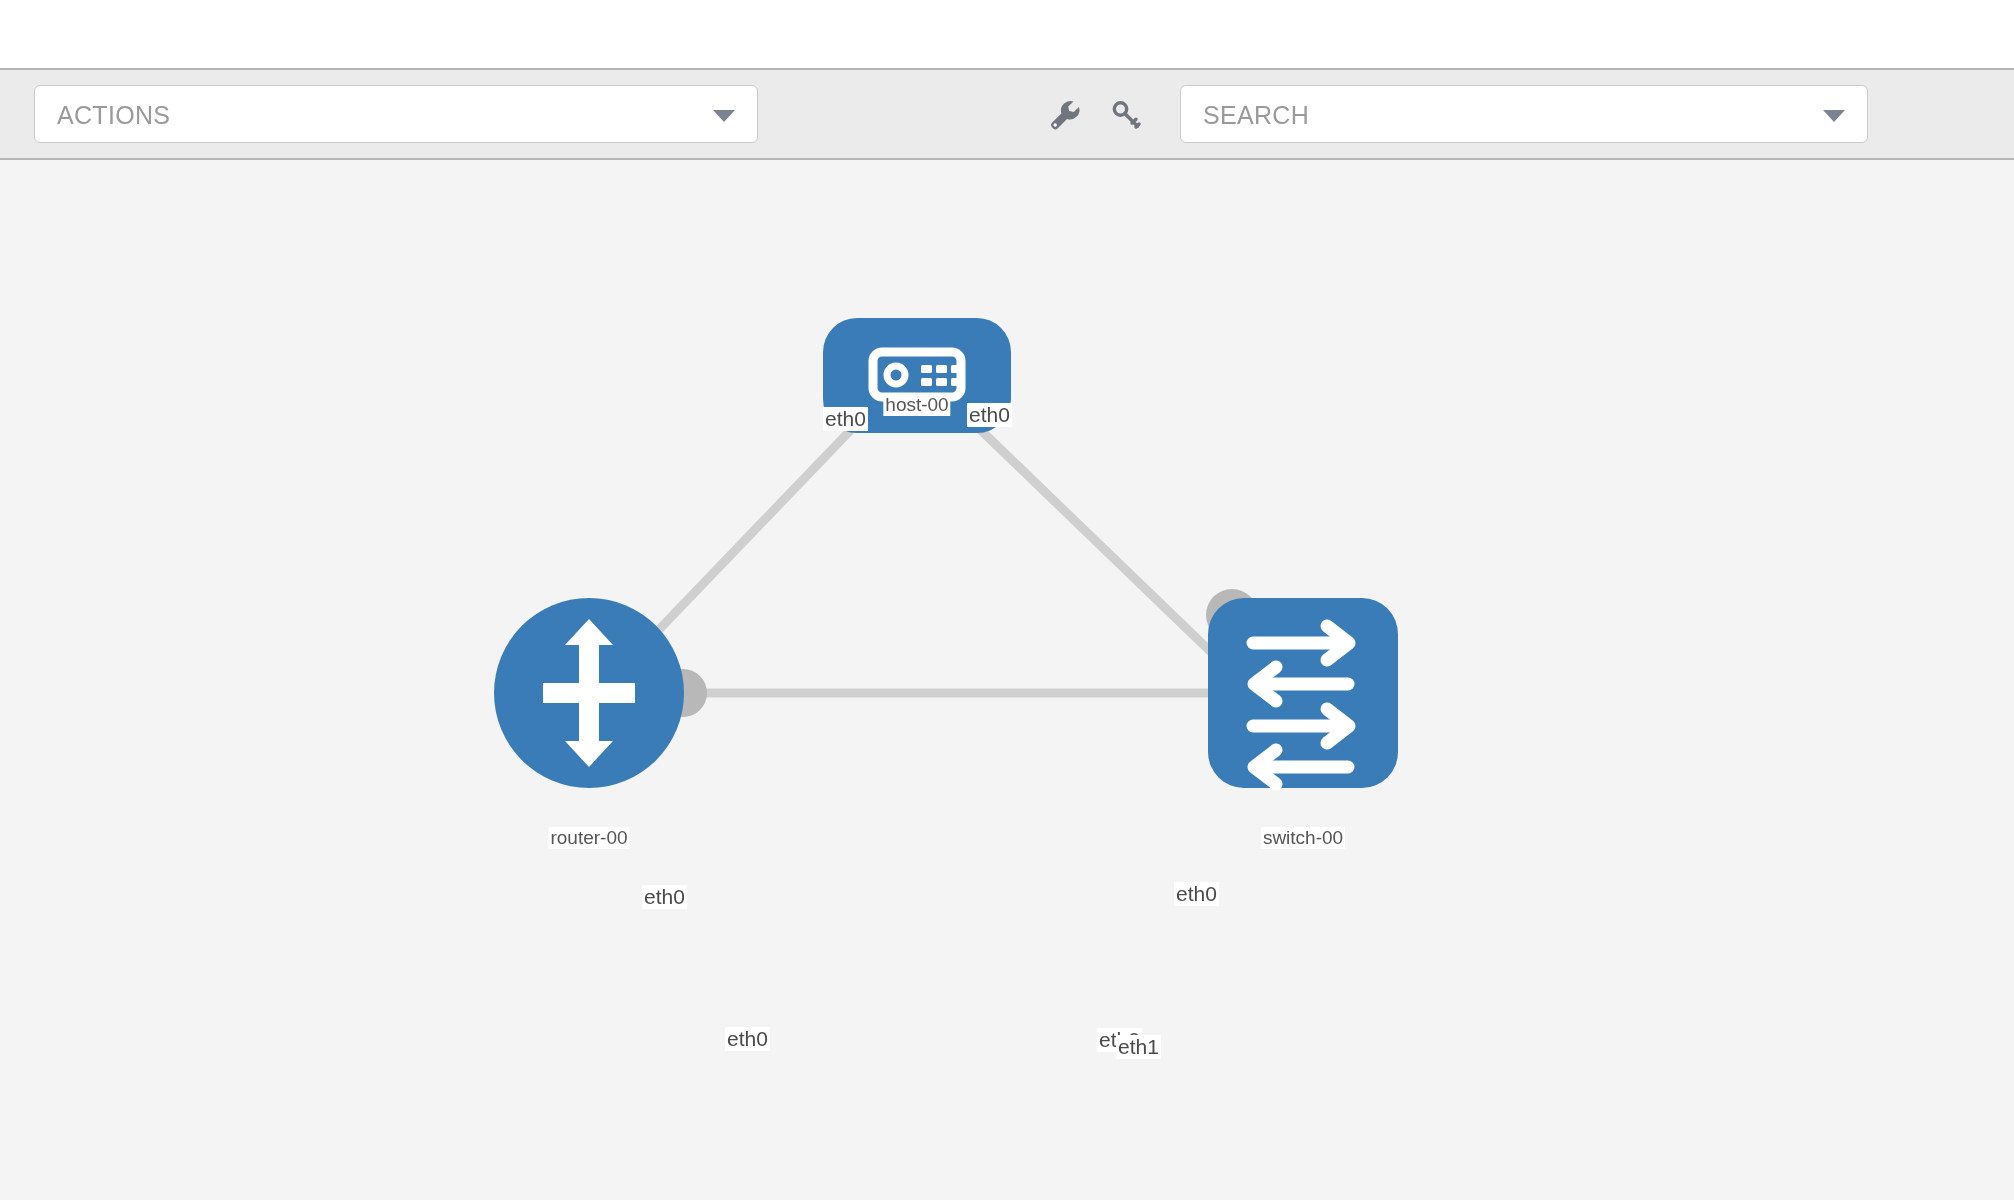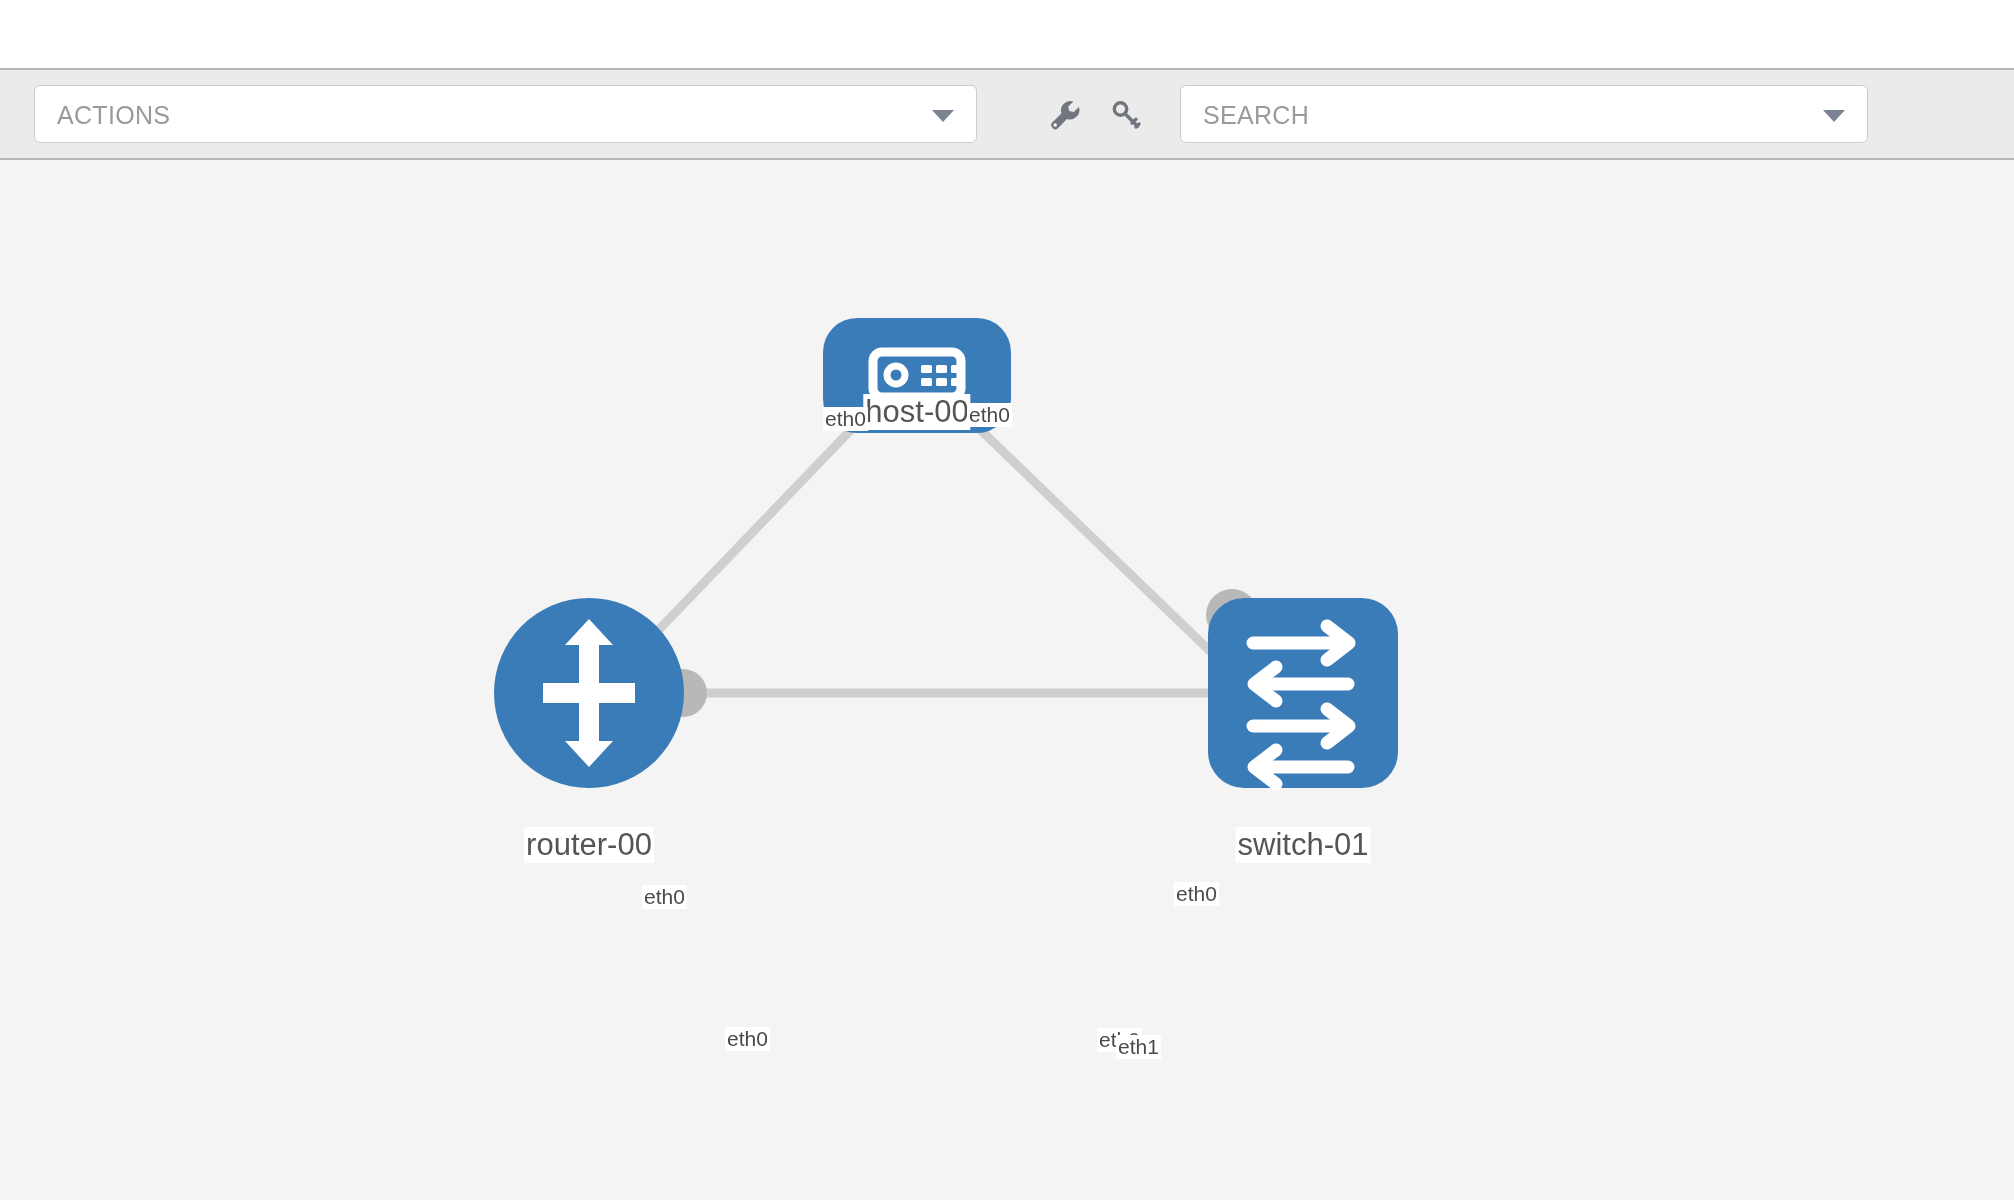--- a/index.html
+++ b/index.html
@@ -32,21 +32,21 @@
 
   
   .toolbar {
     position: absolute; left: 0; top: 68px; width: 2014px; height: 92px;
     background: #ebebeb;
     border-top: 2px solid #b6b6b6;
     border-bottom: 2px solid #b6b6b6;
   }
   .actions-select {
     position: absolute; left: 34px; top: 15px;
-    width: 943px; height: 58px;
+    width: 724px; height: 58px;
     background: #fff; border: 1px solid #cccccc; border-radius: 6px;
     cursor: pointer;
   }
   .actions-label {
     position: absolute; left: 22px; top: 15px;
     font-size: 25px; color: #9a9a9a; letter-spacing: 0.3px;
   }
   .caret {
     position: absolute; width: 0; height: 0;
     border-left: 11px solid transparent;
@@ -78,21 +78,21 @@
   .canvas {
     position: absolute; left: 0; top: 160px;
     width: 2014px; height: 1040px;
     background: #f4f4f4;
     overflow: hidden;
   }
   .topology-svg { position: absolute; left: 0; top: 0; }
 
   .node-label {
     position: absolute;
-    font-size: 31px; color: #555555;
+    font-size: 19px; color: #555555;
     background: #ffffff;
     white-space: nowrap;
     padding: 0 2px;
     transform: translateX(-50%);
   }
   .iface-label {
     position: absolute;
     font-size: 21px; color: #4a4a4a;
     background: #ffffff;
     white-space: nowrap;
@@ -205,21 +205,21 @@
           <polyline points="1327,549 1349,566 1327,583"></polyline>
 
           <line x1="1348" y1="607" x2="1258" y2="607"></line>
           <polyline points="1276,590 1254,607 1276,624"></polyline>
         </g>
       </g>
     </svg>
 
     <div class="node-label" style="left:917px; top:234px;">host-00</div>
     <div class="node-label" style="left:589px; top:667px;text-align:center;">router-00</div>
-    <div class="node-label" style="left:1303px; top:667px;">switch-01</div>
+    <div class="node-label" style="left:1303px; top:667px;">switch-00</div>
 
     <div class="iface-label" style="left:823px; top:247px;">eth0</div>
     <div class="iface-label" style="left:967px; top:243px;">eth0</div>
     <div class="iface-label" style="left:642px; top:725px;">eth0</div>
     <div class="iface-label" style="left:1174px; top:722px;">eth0</div>
     <div class="iface-label" style="left:725px; top:867px;">eth0</div>
     <div class="iface-label" style="left:1097px; top:868px;">eth0</div>
     <div class="iface-label" style="left:1116px; top:875px;">eth1</div>
 
   </div>

